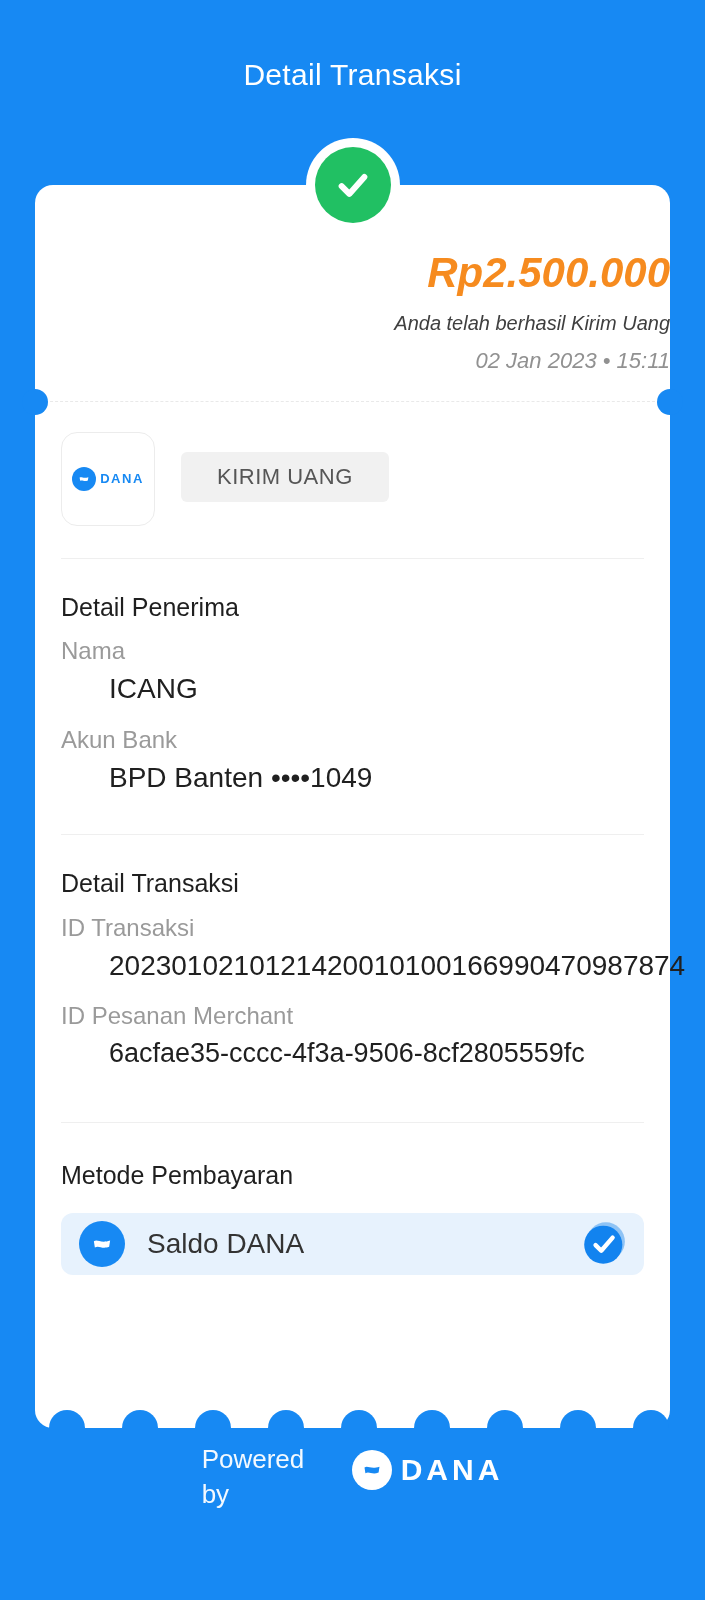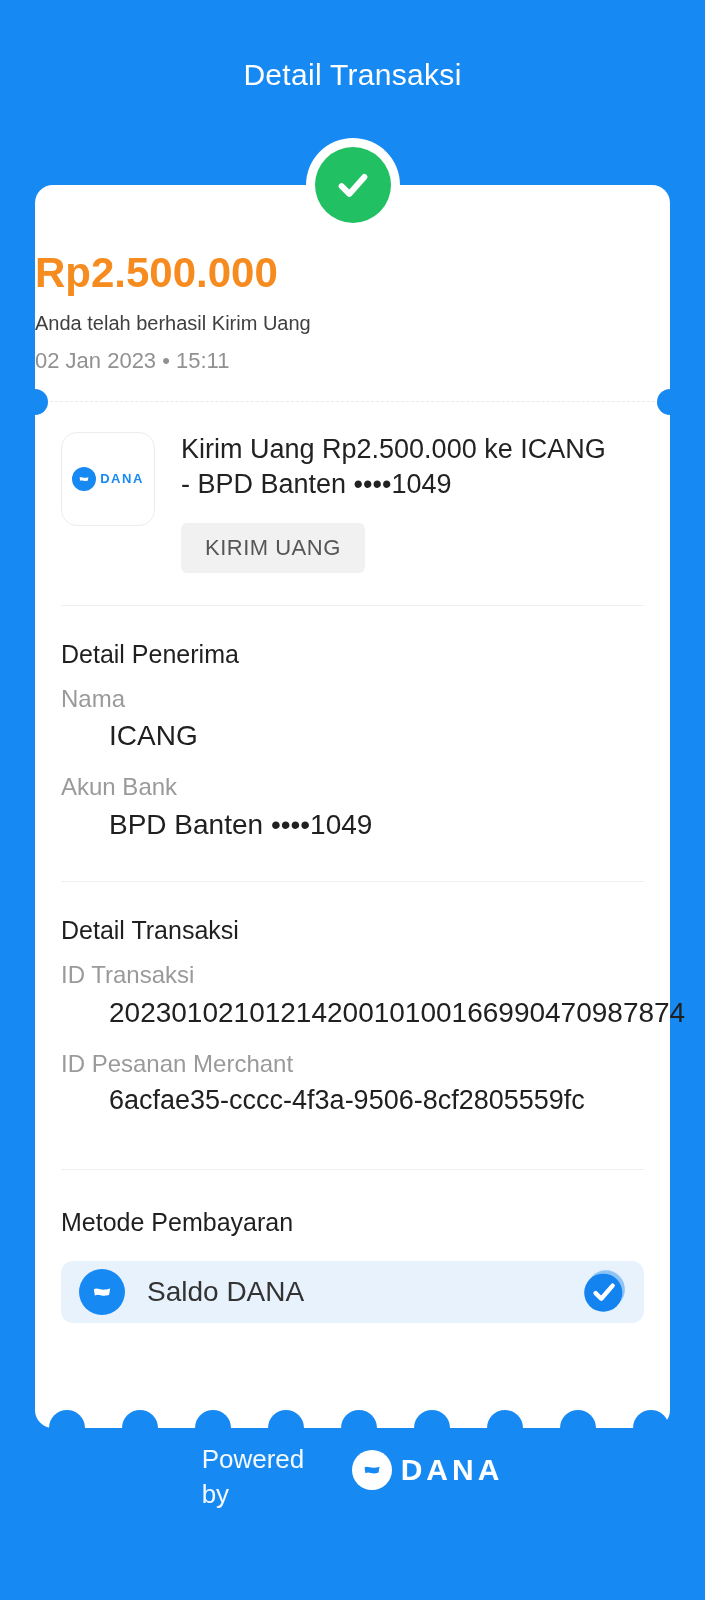--- a/index.html
+++ b/index.html
@@ -48,21 +48,21 @@
   }
   .success-circle {
     width: 76px;
     height: 76px;
     border-radius: 50%;
     background: #21c063;
     display: flex;
     align-items: center;
     justify-content: center;
   }
-  .success-block { text-align: left; padding-top: 64px; }
+  .success-block { text-align: right; padding-top: 64px; font-style: italic; }
   .amount {
     color: #f68b1f;
     font-size: 42px;
     font-weight: 700;
     line-height: 1.15;
   }
   .status-message {
     margin-top: 14px;
     color: #3f3f3f;
     font-size: 20px;
@@ -136,21 +136,21 @@
     font-size: 27px;
     line-height: 1.32;
   }
   .tx-tag {
     display: inline-block;
     margin-top: 20px;
     background: #f1f1f1;
     color: #565656;
     font-size: 22px;
     letter-spacing: 0.5px;
-    padding: 12px 24px;
+    padding: 12px 36px;
     border-radius: 6px;
   }
   .sep {
     border: none;
     border-top: 1px solid #efefef;
     margin: 32px 26px 0 26px;
   }
   .section { padding: 0 30px 0 26px; }
   .section-heading {
     margin-top: 34px;
@@ -287,21 +287,20 @@
       <div class="mini-dana">
         <span class="flag-circle">
           <svg width="14" height="14" viewBox="0 0 24 24">
             <path d="M4.5 9.5 C8 7.2 10.5 11.8 19.5 8.8 L18.6 14.6 C11.5 17.2 9.5 12.8 5.4 15.2 Z" fill="#ffffff"></path>
           </svg>
         </span>
         <span class="wordmark">DANA</span>
       </div>
     </div>
     <div class="tx-info">
-      <div class="tx-title">Kirim Uang Rp2.500.000 ke ICANG - BPD Banten ••••1049</div>
       <div class="tx-tag">KIRIM UANG</div>
     </div>
   </div>
 
   <hr class="sep">
 
   <div class="section">
     <div class="section-heading">Detail Penerima</div>
     <div class="field-label">Nama</div>
     <div class="field-value">ICANG</div>

